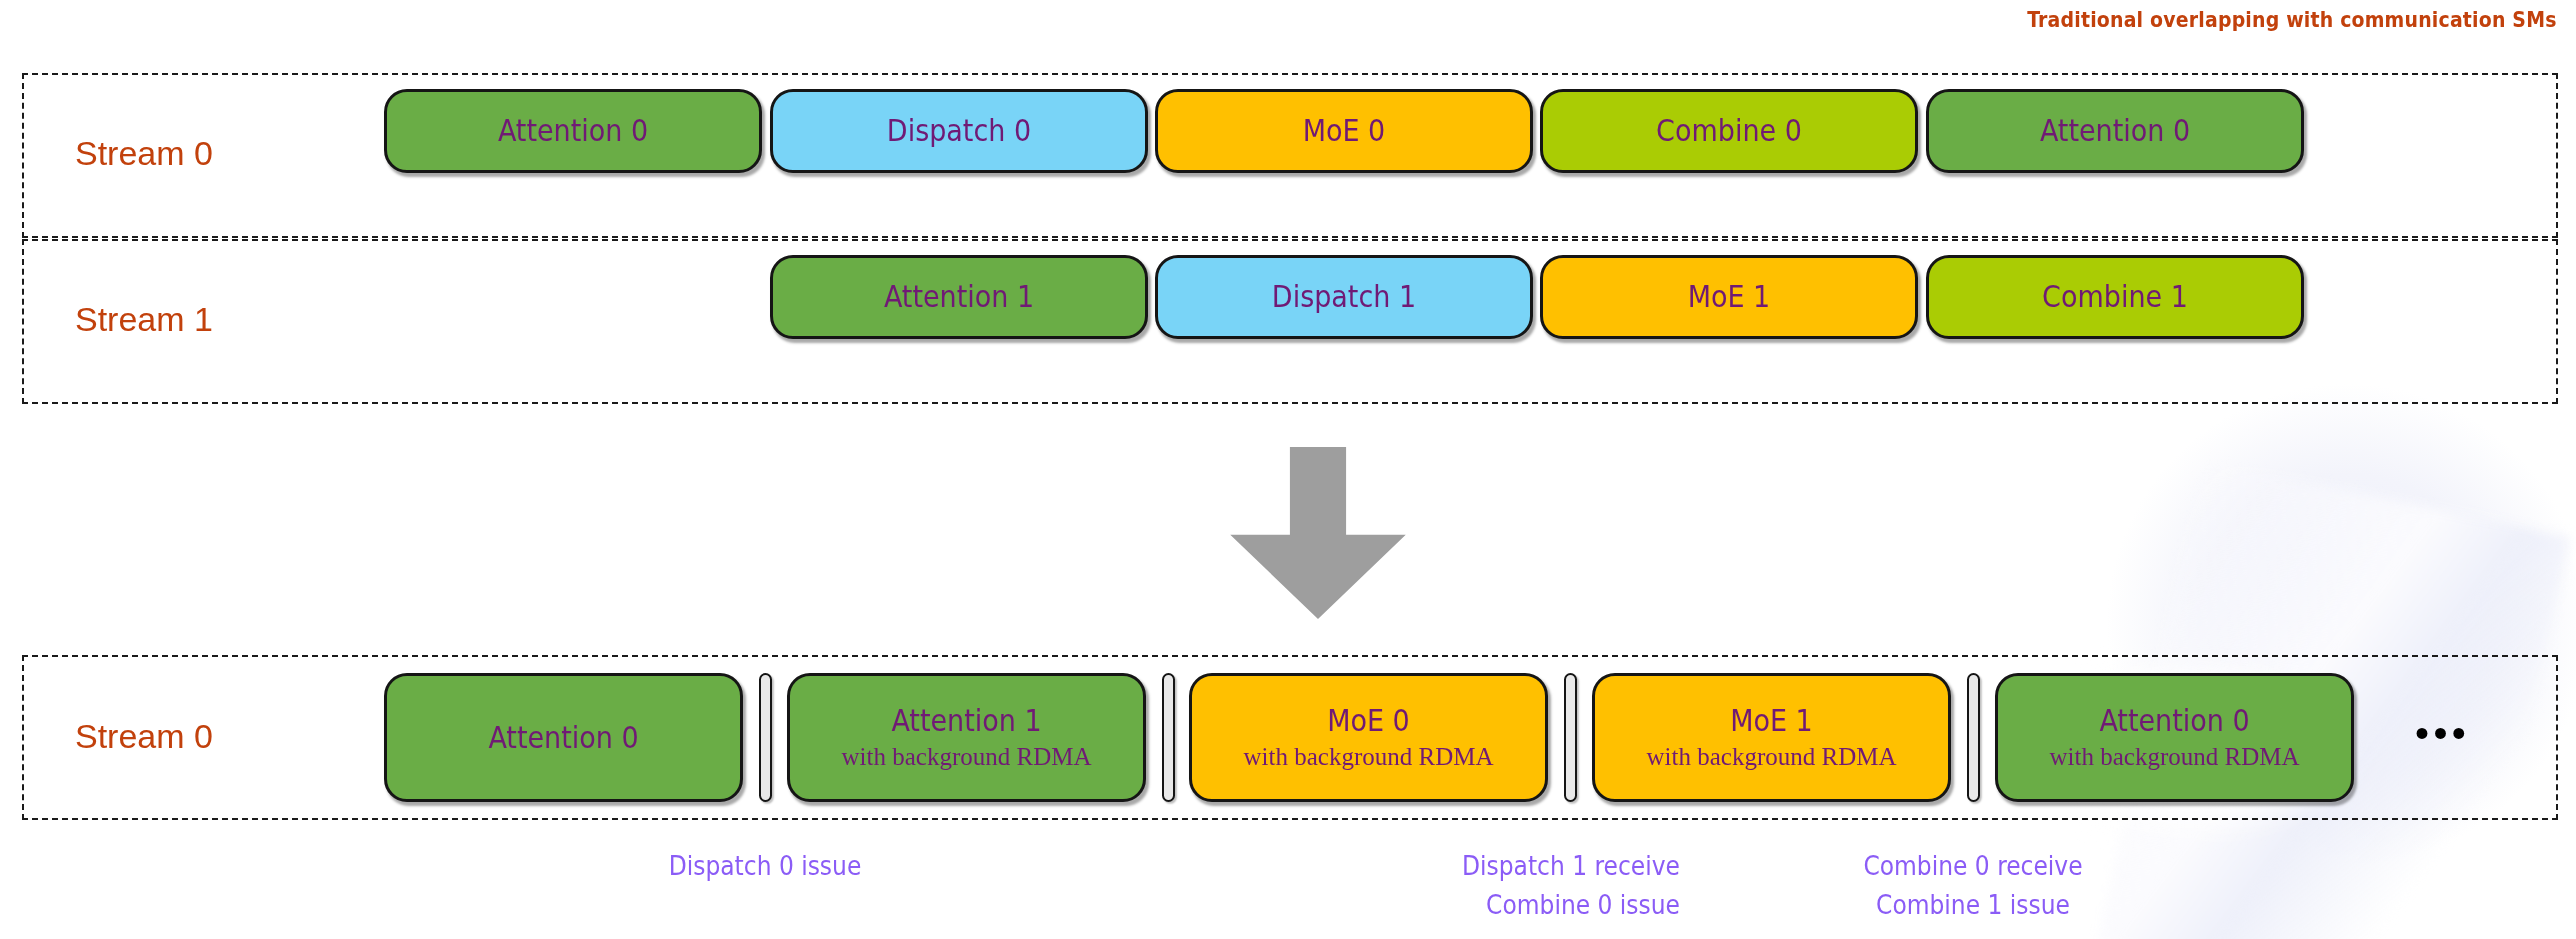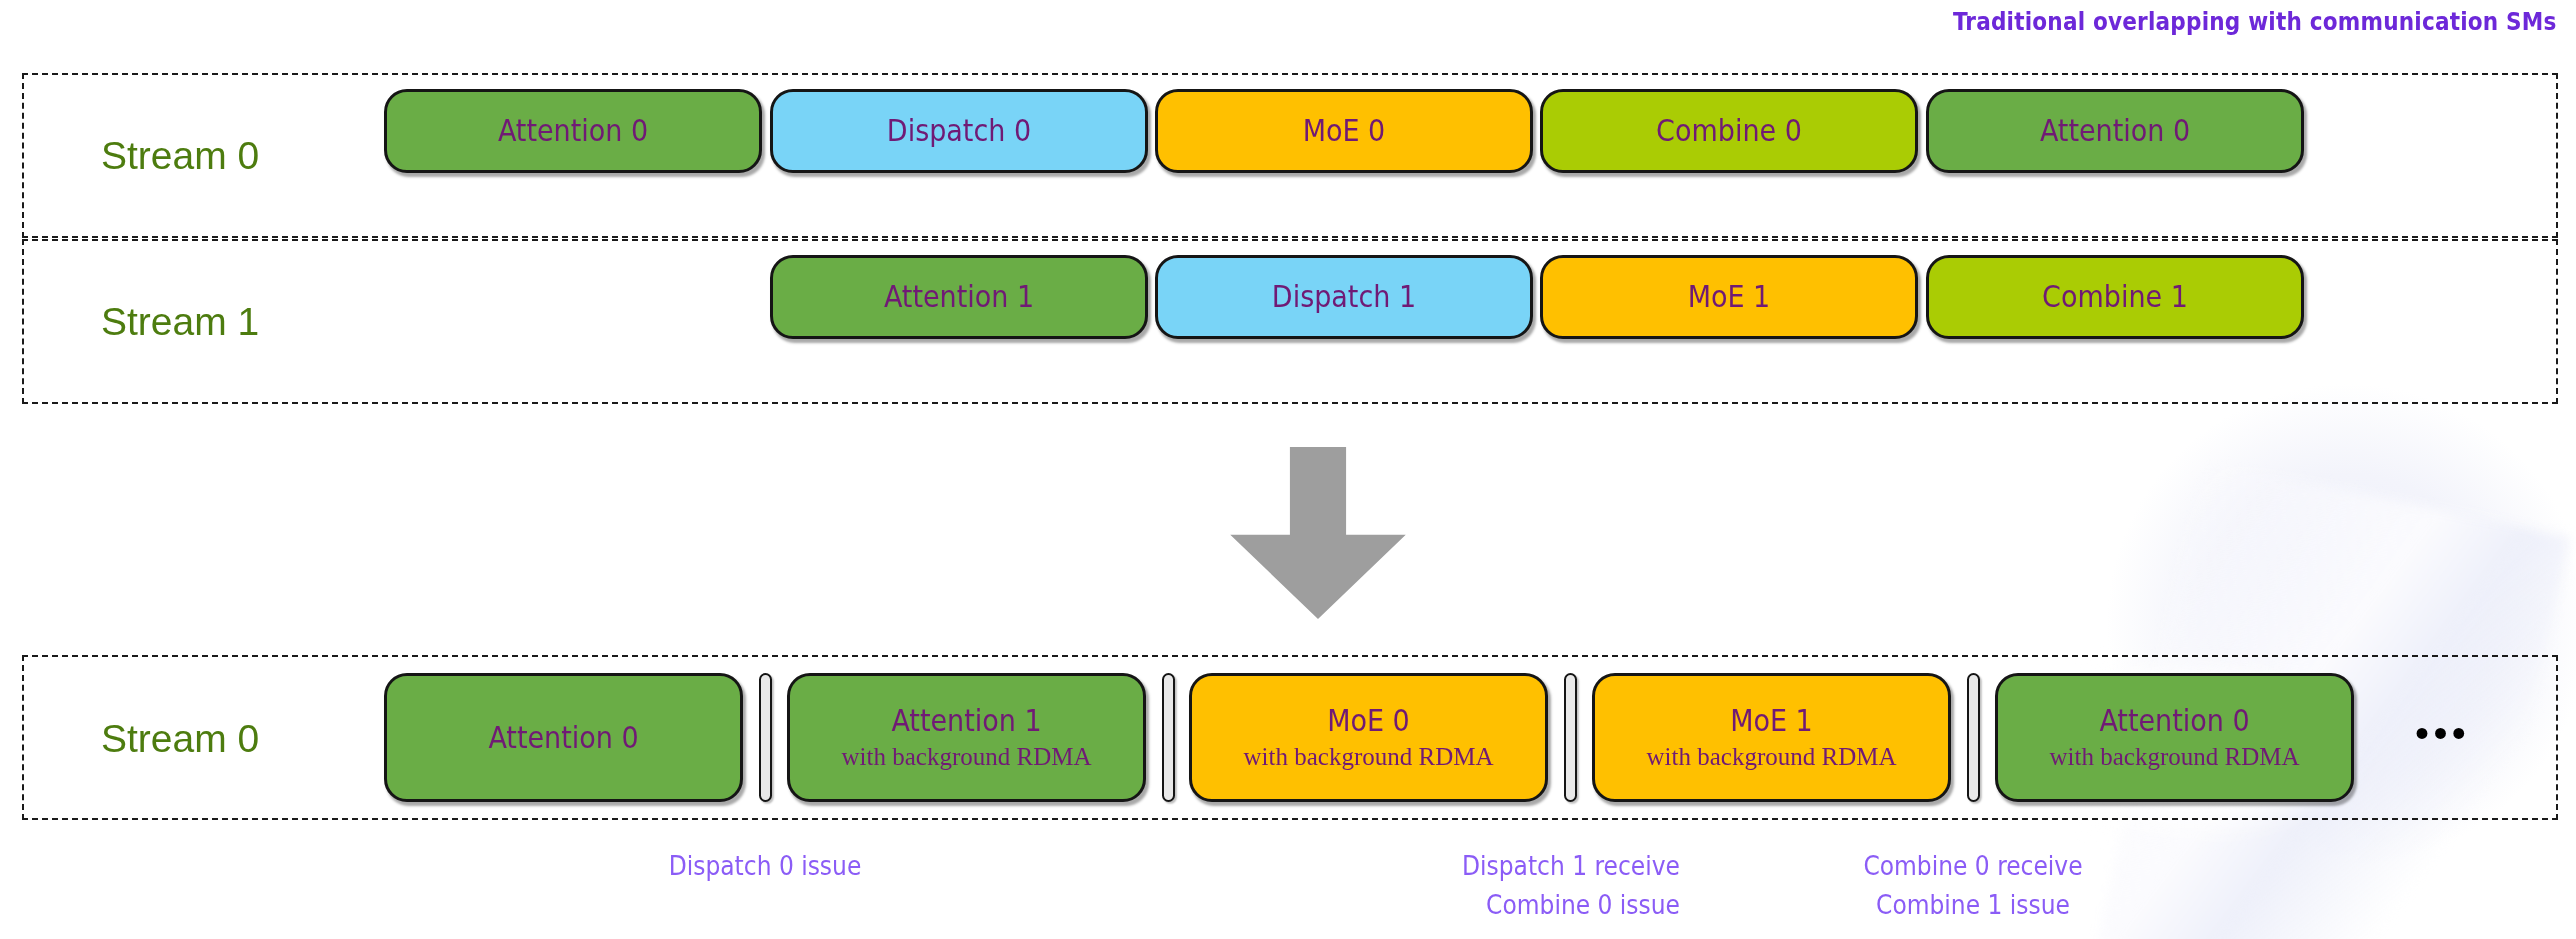--- a/index.html
+++ b/index.html
@@ -18,36 +18,35 @@
        background:linear-gradient(115deg,rgba(255,255,255,0) 0%,#fbfbfe 40%,#eef0fa 55%,rgba(255,255,255,0) 78%);
        transform:rotate(12deg);filter:blur(5.3px);}
   .wm3{right:158px;top:616px;width:457px;height:264px;
        background:radial-gradient(closest-side,#ffffff 0%,#ffffff 40%,rgba(255,255,255,0) 75%);
        filter:blur(8.8px);}
 
   .layer{position:absolute;left:0;top:0;width:2576px;height:940px;z-index:2;}
 
   
   .heading{
-    position:absolute;text-align:right;color:#6d28d9;
-    font-weight:bold;font-size:24px;letter-spacing:0.2px;
+    position:absolute;text-align:right;color:#c2410c;
+    font-weight:bold;font-size:21px;letter-spacing:0.2px;
     font-family:"DejaVu Sans Condensed","Liberation Sans",sans-serif;
     font-stretch:condensed;line-height:1.28;white-space:pre-line;
   }
 
   
   .frame{
     position:absolute;border:2.6px dashed #1a1a1a;box-sizing:border-box;background:transparent;
   }
 
   .stream-label{
-    position:absolute;color:#4d7c0f;font-size:39px;
+    position:absolute;color:#c2410c;font-size:34px;
     font-family:"Liberation Sans",sans-serif;font-weight:400;
     white-space:nowrap;
-    margin-left:26px;
   }
 
   
   .box{
     position:absolute;box-sizing:border-box;
     border:3.5px solid #151515;border-radius:23px;
     box-shadow:2.6px 3.5px 2.6px rgba(0,0,0,.34);
     display:flex;flex-direction:column;
     align-items:center;justify-content:center;
     color:#701a75;text-align:center;

